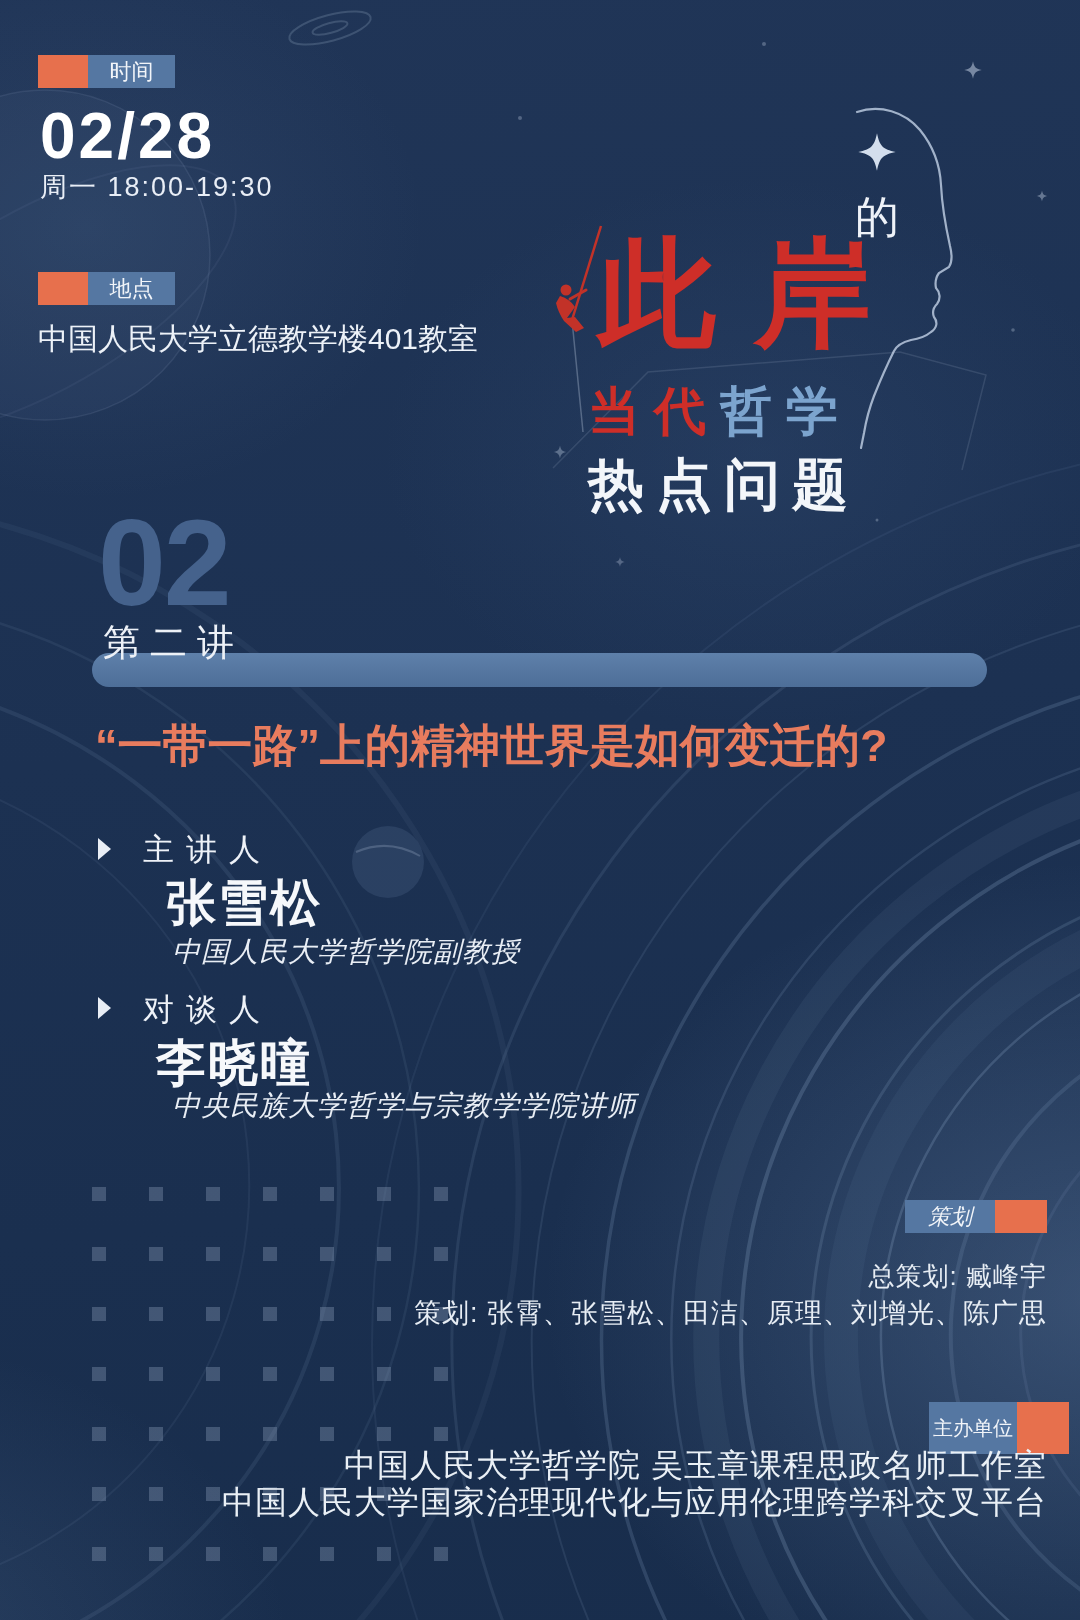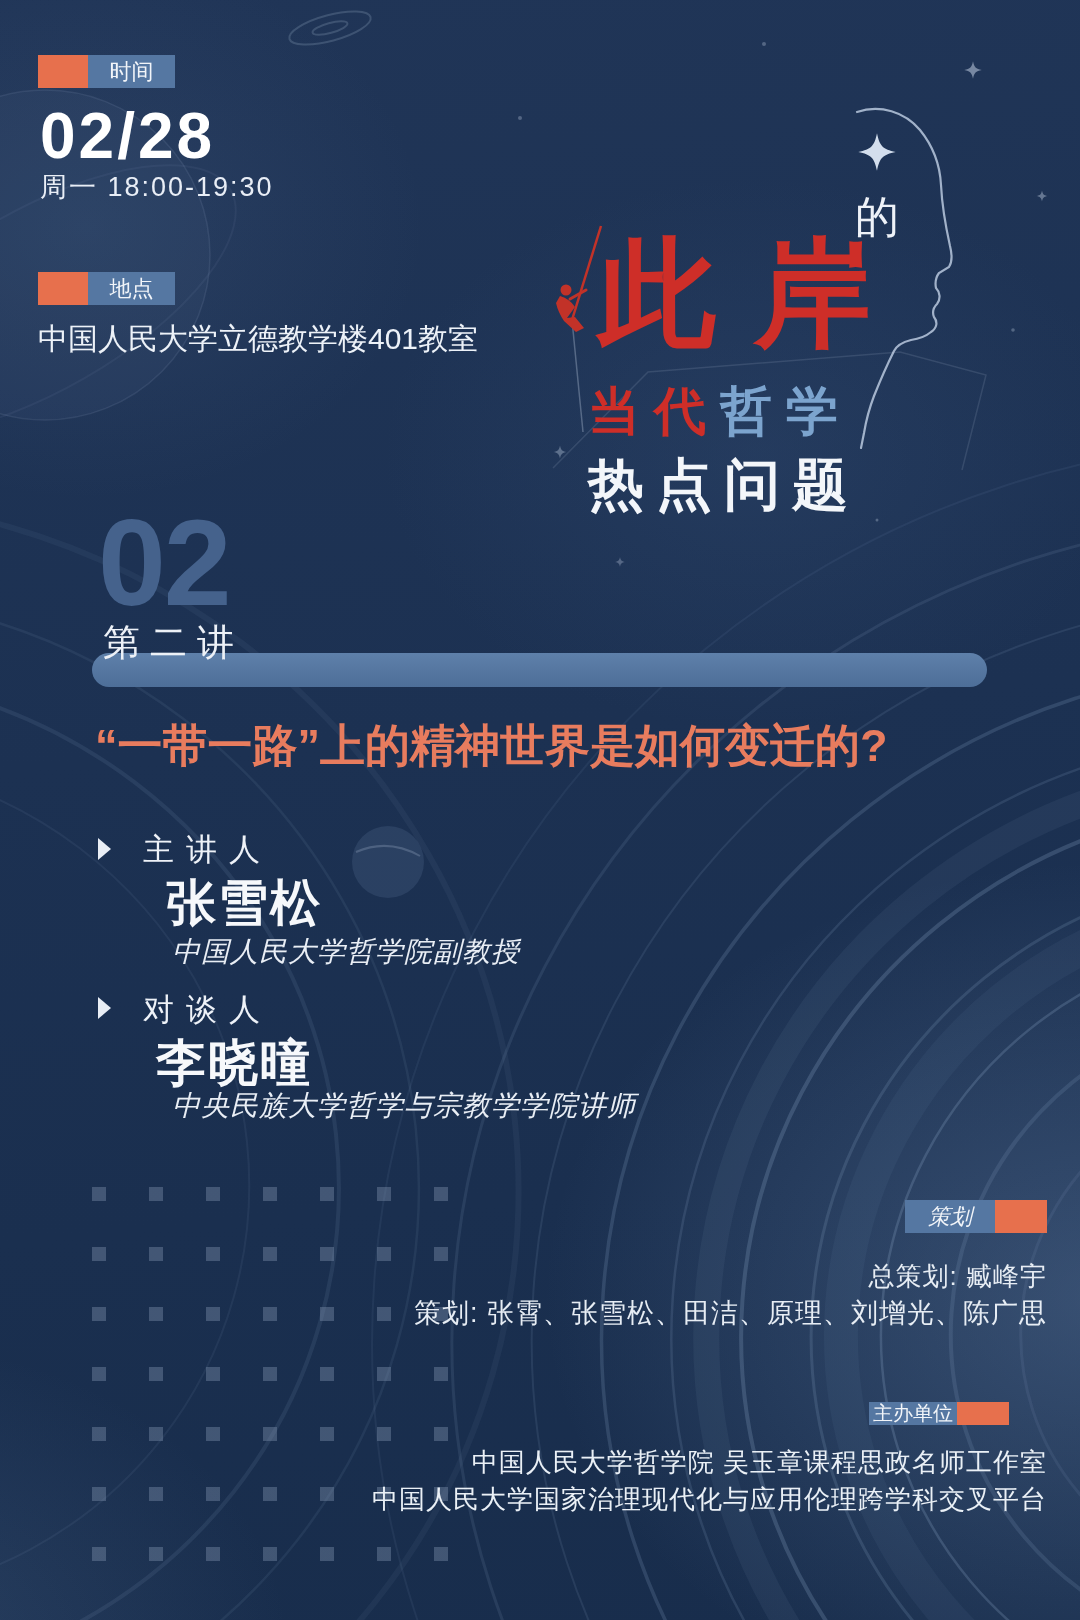--- a/index.html
+++ b/index.html
@@ -40,21 +40,21 @@
   .lecture-bar{width:895px;height:34px;border-radius:17px;background:linear-gradient(180deg,#5e80aa,#4d6e98);z-index:2;}
   .topic{font-size:45px;font-weight:900;color:var(--headline-orange);line-height:1.1;letter-spacing:0;}
 
   .tri{width:0;height:0;border-top:11px solid transparent;border-bottom:11px solid transparent;border-left:13px solid #e9eef5;}
   .role{font-family:"Liberation Serif","DejaVu Serif",serif;font-size:31px;letter-spacing:12px;color:#eef2f8;line-height:1;}
   .sp-name{font-family:"Liberation Serif","DejaVu Serif",serif;font-size:50px;font-weight:700;letter-spacing:2px;color:#f6f8fb;line-height:1;}
   .sp-aff{font-family:"Liberation Serif","DejaVu Serif",serif;font-size:28px;color:#e9eef5;line-height:1;letter-spacing:1px;font-style:italic;}
 
   .credit{font-size:27px;color:#e7edf4;line-height:1;letter-spacing:1px;text-align:right;}
   .credit.small{font-size:26px;}
-  .org-line{font-size:26px;color:#eaf0f6;line-height:1;letter-spacing:1px;text-align:right;}
+  .org-line{font-size:32px;color:#eaf0f6;line-height:1;letter-spacing:1px;text-align:right;}
 
   .dot-grid{
     position:absolute;left:92px;top:1187px;width:356px;height:375px;opacity:.75;
     background-image:repeating-linear-gradient(to right, rgba(126,145,173,.55) 0px, rgba(126,145,173,.55) 14px, transparent 14px, transparent 57px);
     -webkit-mask-image:repeating-linear-gradient(to bottom, #000 0px, #000 14px, transparent 14px, transparent 60px);
     mask-image:repeating-linear-gradient(to bottom, #000 0px, #000 14px, transparent 14px, transparent 60px);
   }
 </style>
 </head>
 <body>
@@ -179,20 +179,20 @@
   <div class="abs sp-name" style="left:156px;top:1030px;margin-top:8px;">李晓曈</div>
   <div class="abs sp-aff" style="left:172px;top:1092px;">中央民族大学哲学与宗教学学院讲师</div>
 
   <div class="tag" style="left:905px;top:1200px;height:33px;font-style:italic;">
     <div class="blk lbl" style="width:90px;font-size:22px;">策划</div>
     <div class="blk orange" style="width:52px;"></div>
   </div>
   <div class="abs credit small" style="right:33px;top:1263px;text-align:right;">总策划: 臧峰宇</div>
   <div class="abs credit" style="right:33px;top:1300px;">策划: 张霄、张雪松、田洁、原理、刘增光、陈广思</div>
 
-  <div class="tag" style="left:869px;top:1402px;height:23px;">
+  <div class="tag" style="left:929px;top:1402px;height:52px;">
     <div class="blk lbl" style="width:88px;font-size:20px;">主办单位</div>
     <div class="blk orange" style="width:52px;"></div>
   </div>
   <div class="abs org-line" style="right:33px;top:1449px;">中国人民大学哲学院  吴玉章课程思政名师工作室</div>
   <div class="abs org-line" style="right:33px;top:1486px;">中国人民大学国家治理现代化与应用伦理跨学科交叉平台</div>
 
 </div>
 
 </body></html>

